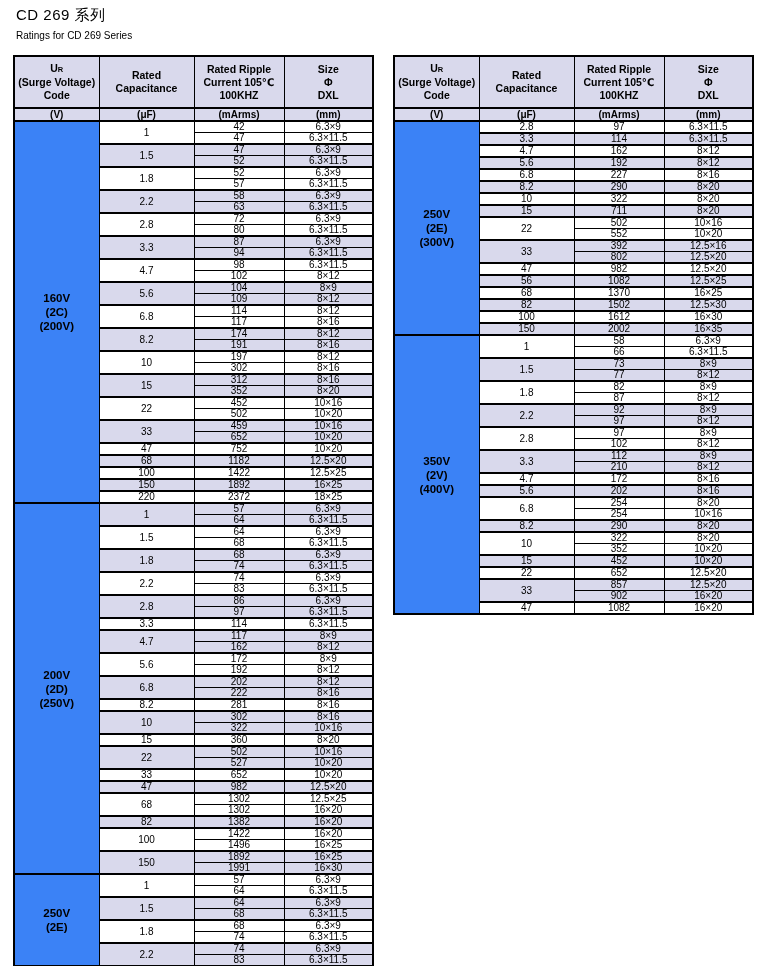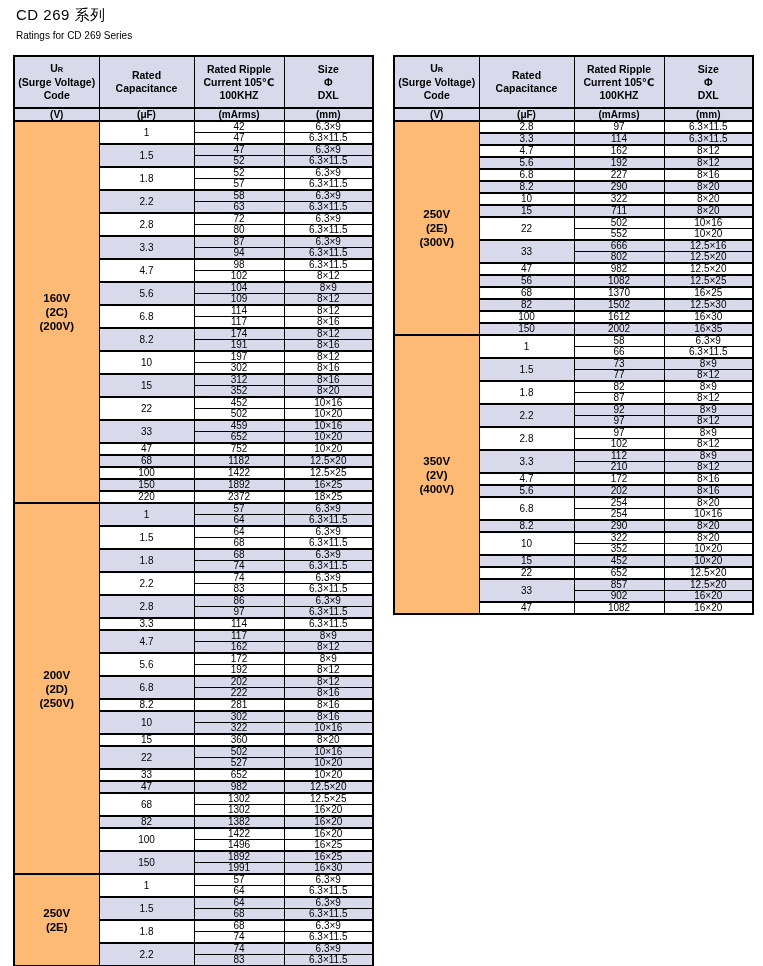--- a/index.html
+++ b/index.html
@@ -47,21 +47,21 @@
     background: var(--shade, #d9d9ec);
     font-size: 10px; font-weight: bold;
     border-bottom: 2px solid #000;
   }
   .subR { font-size: 7.5px; font-weight: bold; }
   tbody td { height: 10.5px; font-size: 10px; line-height: 10px; }
   table.tbl-right tbody td { height: 10.3px; }
   td.voltage {
     font-size: 11.5px; font-weight: bold; line-height: 14px;
     border: 2px solid #000;
-    background: #fdba74;
+    background: #3b82f6;
   }
   td.cap { border-top: 2px solid #000; }
   tr.gstart > td { border-top: 2px solid #000; }
   .shade { background: var(--shade, #d9d9ec); }
 </style>
 </head>
 <body>
 
 <div class="titles">
   <h1 class="title">CD 269 系列</h1>
@@ -544,21 +544,21 @@
           <td class="cap" rowspan="2">22</td>
           <td>502</td>
           <td>10×16</td>
         </tr>
         <tr>
           <td>552</td>
           <td>10×20</td>
         </tr>
         <tr class="gstart">
           <td class="cap shade" rowspan="2">33</td>
-          <td class="shade">666</td>
+          <td class="shade">392</td>
           <td class="shade">12.5×16</td>
         </tr>
         <tr>
           <td class="shade">802</td>
           <td class="shade">12.5×20</td>
         </tr>
         <tr class="gstart">
           <td class="cap" rowspan="1">47</td>
           <td>982</td>
           <td>12.5×20</td>

